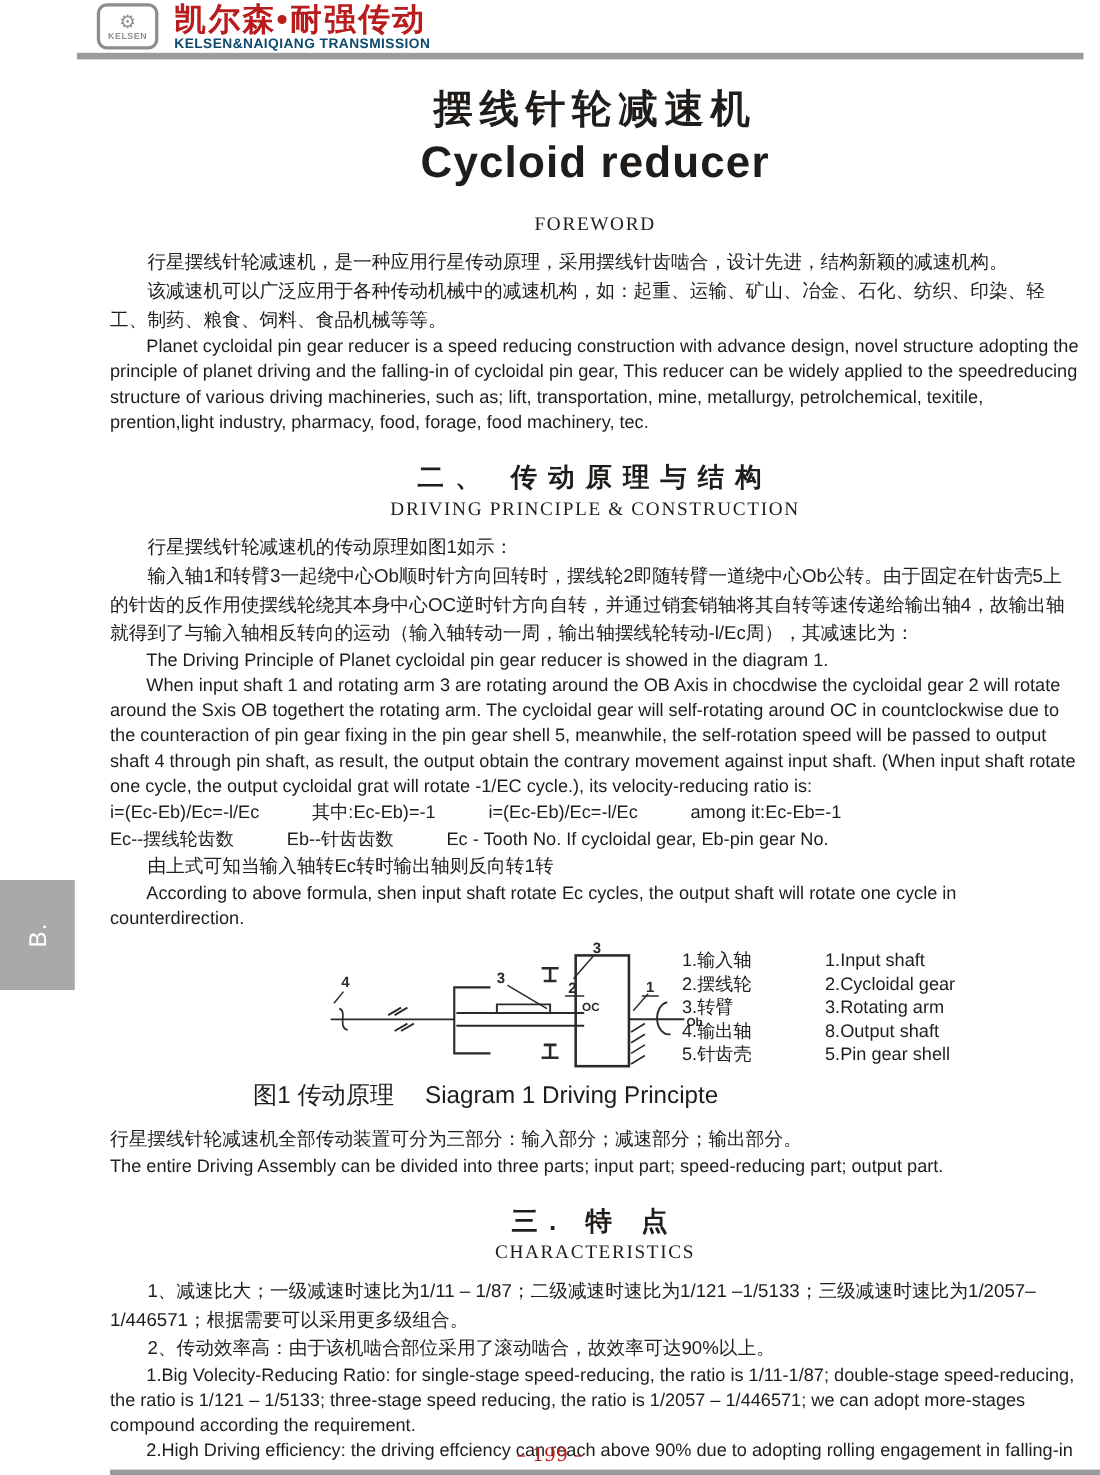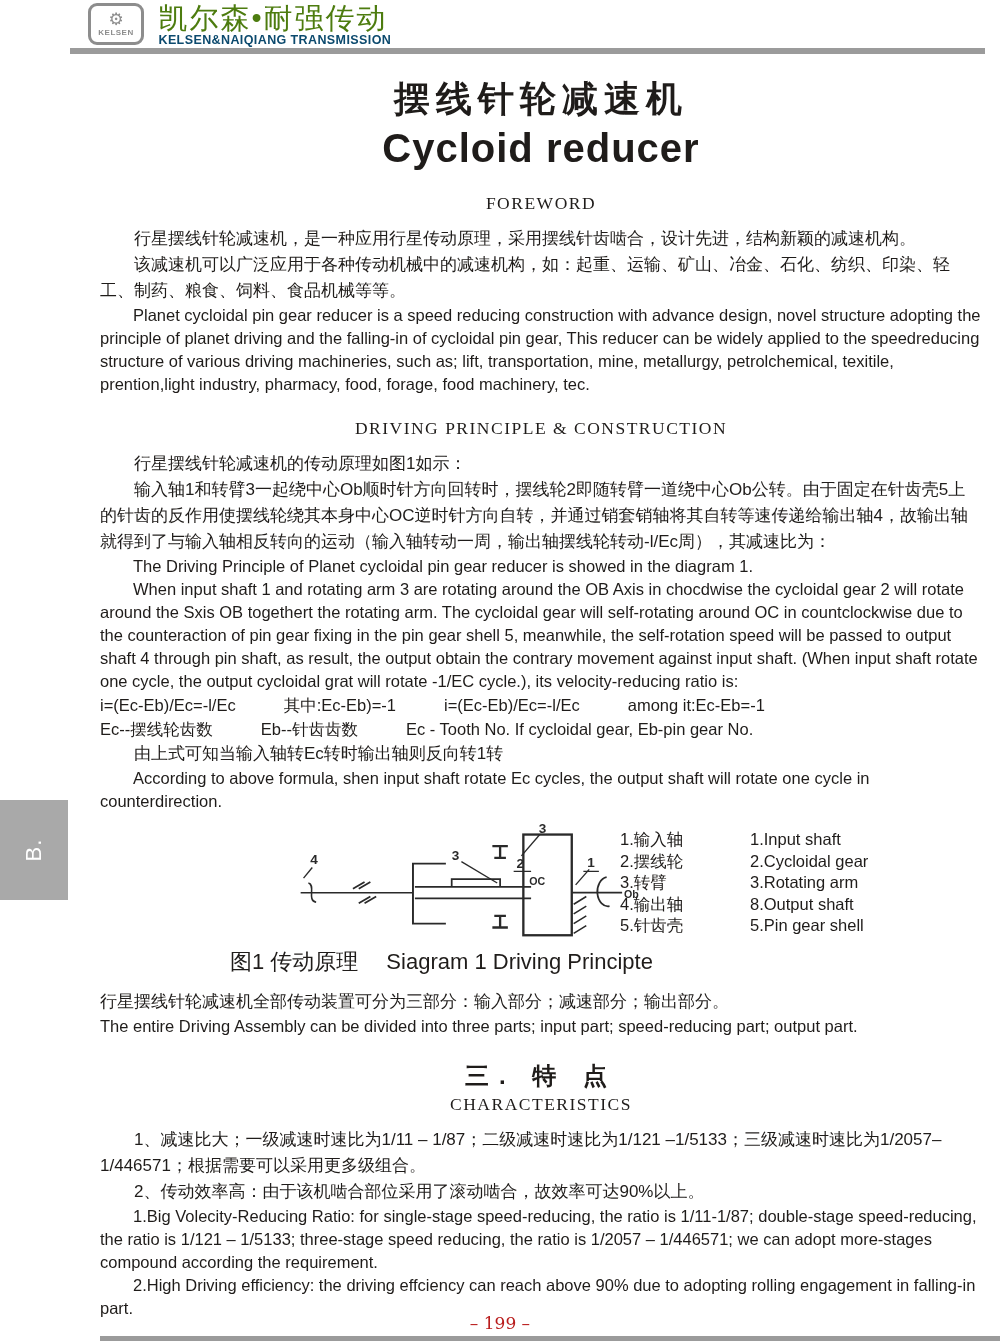--- a/index.html
+++ b/index.html
@@ -15,21 +15,21 @@
   
   .header{position:relative;padding:3px 0 0 88px;height:46px;}
   .logo-box{
     display:inline-flex;flex-direction:column;align-items:center;justify-content:center;
     width:56px;height:42px;border:3px solid #8d8d8d;border-radius:9px;
     vertical-align:top;box-sizing:border-box;
   }
   .logo-gear{font-size:17px;line-height:17px;color:#8d8d8d;}
   .logo-word{font-size:8px;font-weight:bold;letter-spacing:.5px;color:#8d8d8d;line-height:9px;}
   .brand-text{display:inline-block;margin-left:10px;vertical-align:top;}
-  .brand-cn{font-size:29px;font-weight:normal;color:#4d7c0f;line-height:30px;letter-spacing:2px;}
+  .brand-cn{font-size:29px;font-weight:bold;color:#b91c1c;line-height:30px;letter-spacing:2px;}
   .brand-en{font-size:12.5px;font-weight:bold;color:#0c4a6e;line-height:14px;letter-spacing:.4px;}
   .header-rule{position:absolute;left:70px;right:15px;top:48px;height:6px;background:#9b9b9b;}
   
   .content{padding:26px 18px 0 100px;}
   .title-cn{text-align:center;font-size:36px;font-weight:bold;letter-spacing:6px;margin:0;}
   .title-en{text-align:center;font-size:40px;font-weight:bold;margin:2px 0 0 0;letter-spacing:1px;}
   .sec{margin-top:22px;}
   .sec-cn{text-align:center;font-size:24px;font-weight:bold;letter-spacing:10px;margin:0;}
   .sec-en{text-align:center;font-size:17.5px;font-weight:normal;letter-spacing:1.5px;margin:2px 0 0 0;font-family:Liberation Serif, serif;}
   p.cn{font-size:17px;line-height:26px;margin:0;text-indent:2em;}
@@ -91,20 +91,21 @@
     <div class="sec">
       <h2 class="sec-en">FOREWORD</h2>
     </div>
     <div class="body-block">
       <p class="cn">行星摆线针轮减速机，是一种应用行星传动原理，采用摆线针齿啮合，设计先进，结构新颖的减速机构。</p>
       <p class="cn">该减速机可以广泛应用于各种传动机械中的减速机构，如：起重、运输、矿山、冶金、石化、纺织、印染、轻工、制药、粮食、饲料、食品机械等等。</p>
       <p class="en">Planet cycloidal pin gear reducer is a speed reducing construction with advance design, novel structure adopting the principle of planet driving and the falling-in of cycloidal pin gear, This reducer can be widely applied to the speedreducing structure of various driving machineries, such as; lift, transportation, mine, metallurgy, petrolchemical, texitile, prention,light industry, pharmacy, food, forage, food machinery, tec.</p>
     </div>
 
     <div class="sec">
+      <h2 class="sec-cn">二、 传动原理与结构</h2>
       <h2 class="sec-en">DRIVING PRINCIPLE &amp; CONSTRUCTION</h2>
     </div>
     <div class="body-block">
       <p class="cn">行星摆线针轮减速机的传动原理如图1如示：</p>
       <p class="cn">输入轴1和转臂3一起绕中心Ob顺时针方向回转时，摆线轮2即随转臂一道绕中心Ob公转。由于固定在针齿壳5上的针齿的反作用使摆线轮绕其本身中心OC逆时针方向自转，并通过销套销轴将其自转等速传递给输出轴4，故输出轴就得到了与输入轴相反转向的运动（输入轴转动一周，输出轴摆线轮转动-l/Ec周），其减速比为：</p>
       <p class="en">The Driving Principle of Planet cycloidal pin gear reducer is showed in the diagram 1.</p>
       <p class="en">When input shaft 1 and rotating arm 3 are rotating around the OB Axis in chocdwise the cycloidal gear 2 will rotate around the Sxis OB togethert the rotating arm. The cycloidal gear will self-rotating around OC in countclockwise due to the counteraction of pin gear fixing in the pin gear shell 5, meanwhile, the self-rotation speed will be passed to output shaft 4 through pin shaft, as result, the output obtain the contrary movement against input shaft. (When input shaft rotate one cycle, the output cycloidal grat will rotate -1/EC cycle.), its velocity-reducing ratio is:</p>
       <div class="formula-row">
         <span>i=(Ec-Eb)/Ec=-l/Ec</span>
         <span>其中:Ec-Eb)=-1</span>

